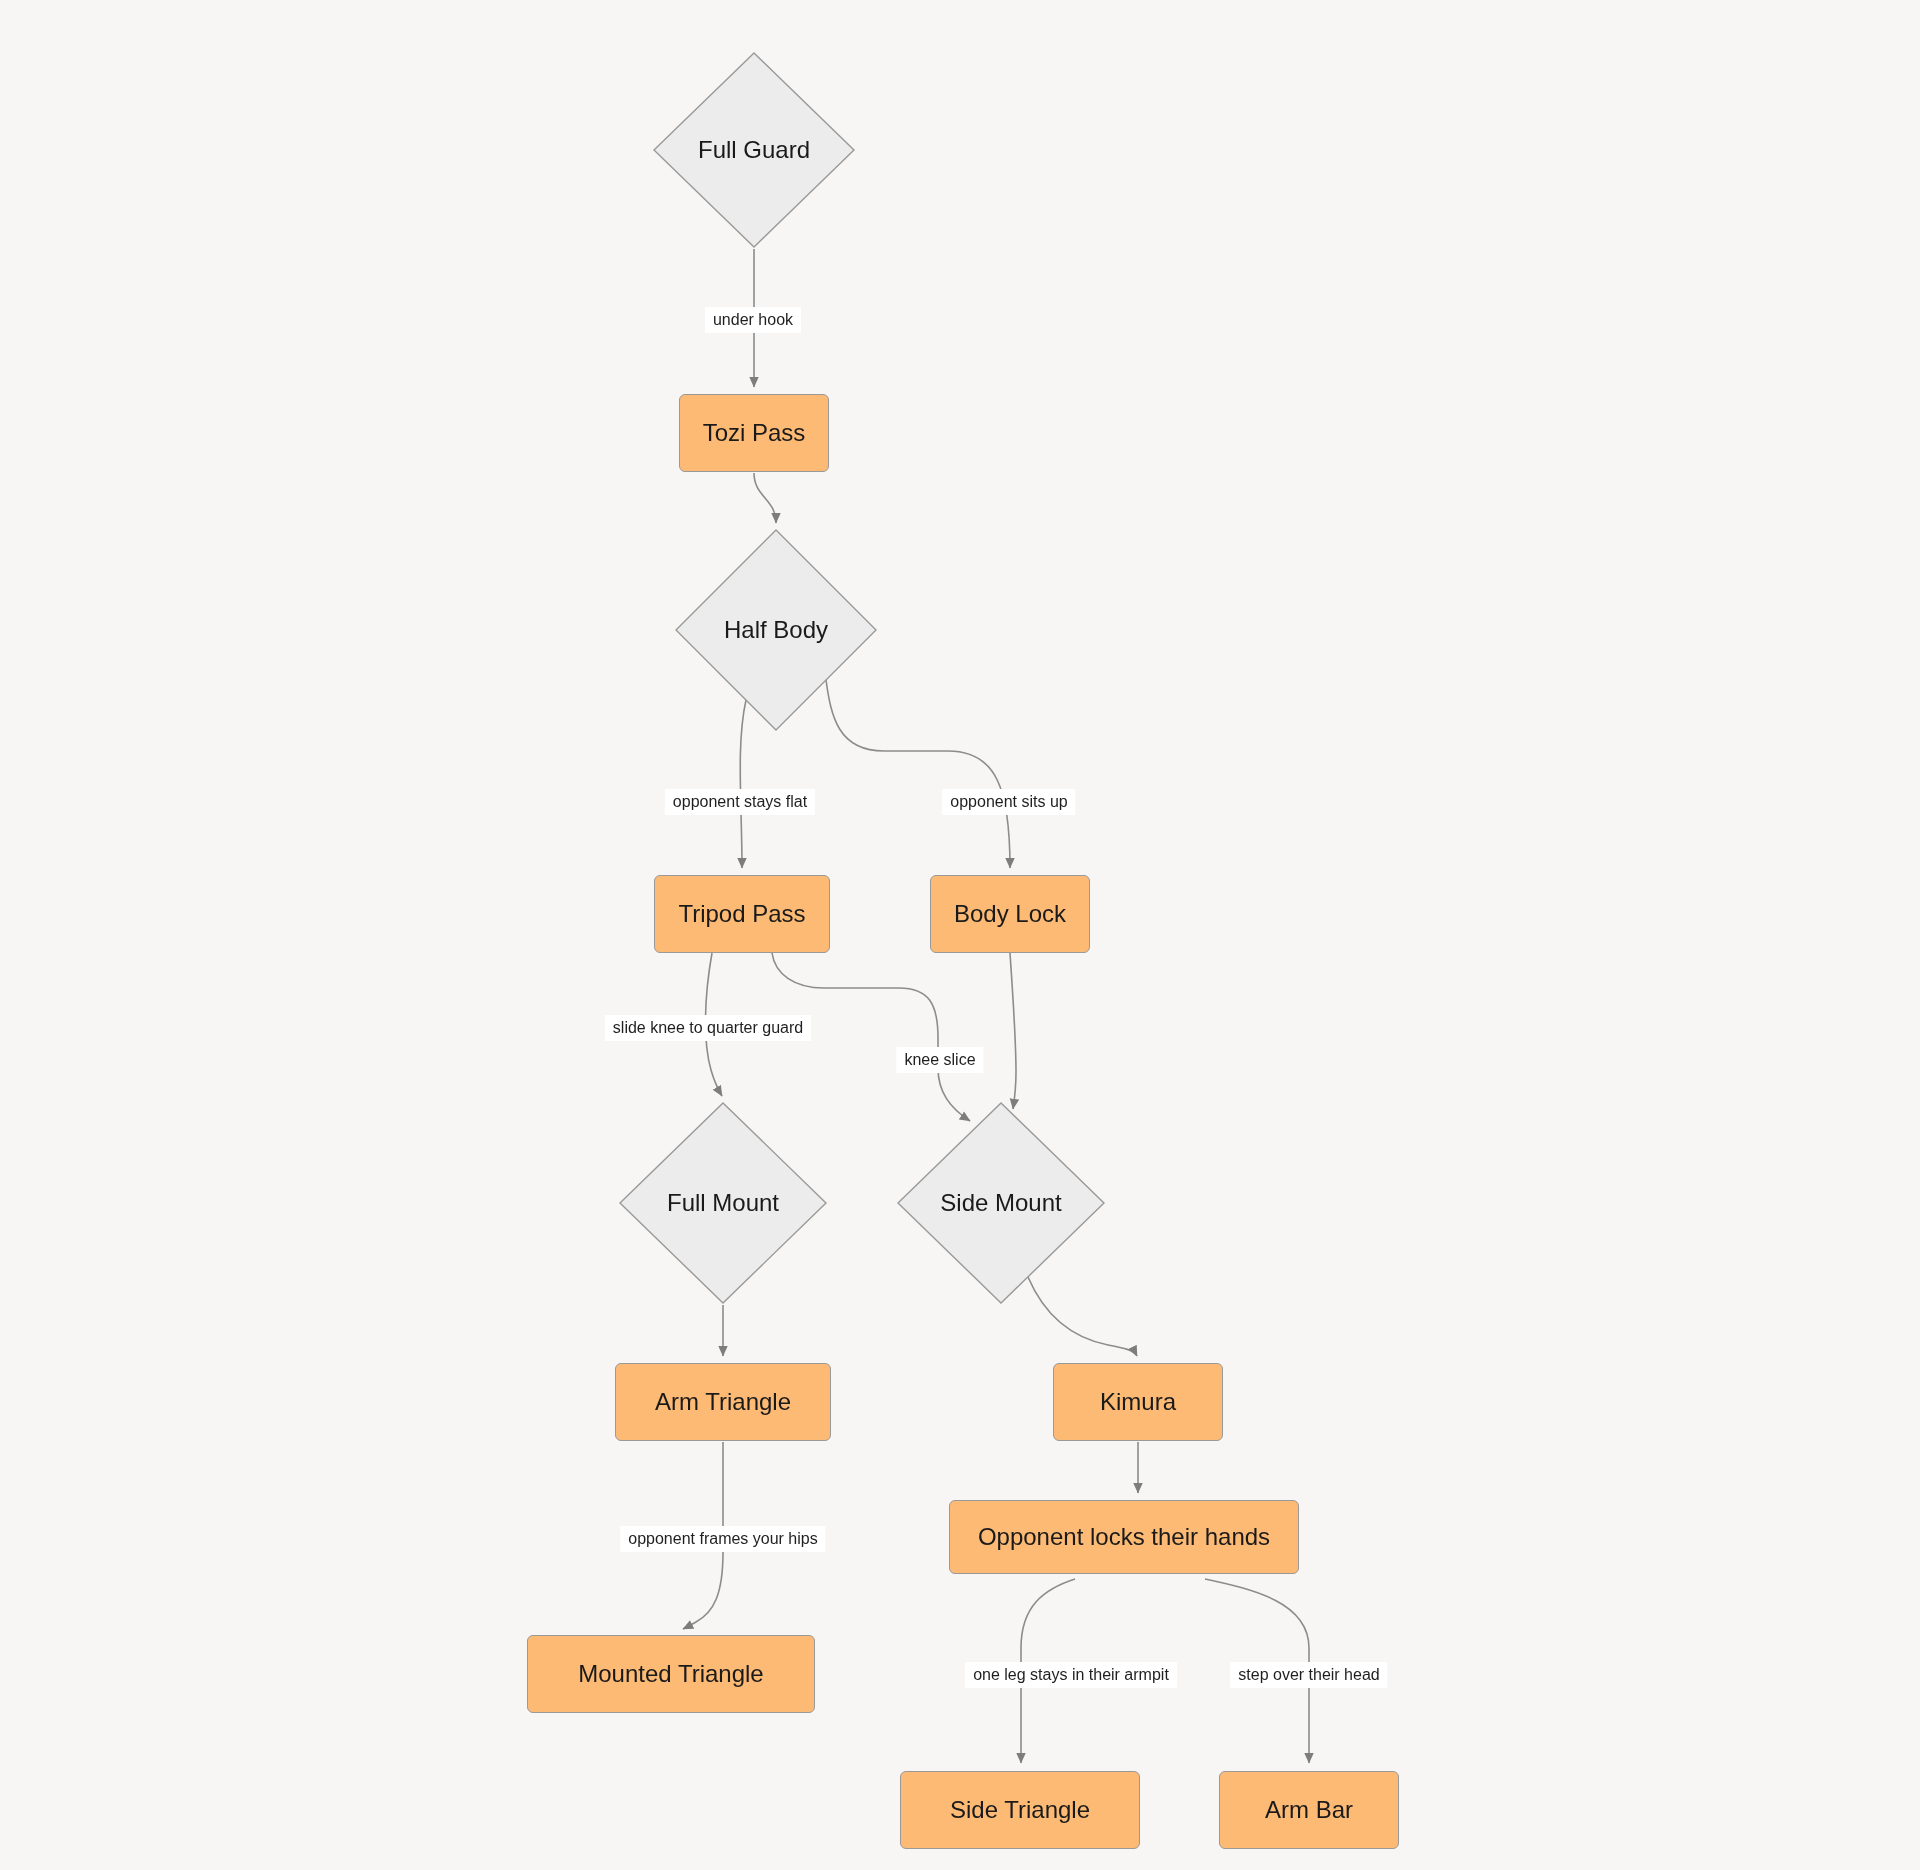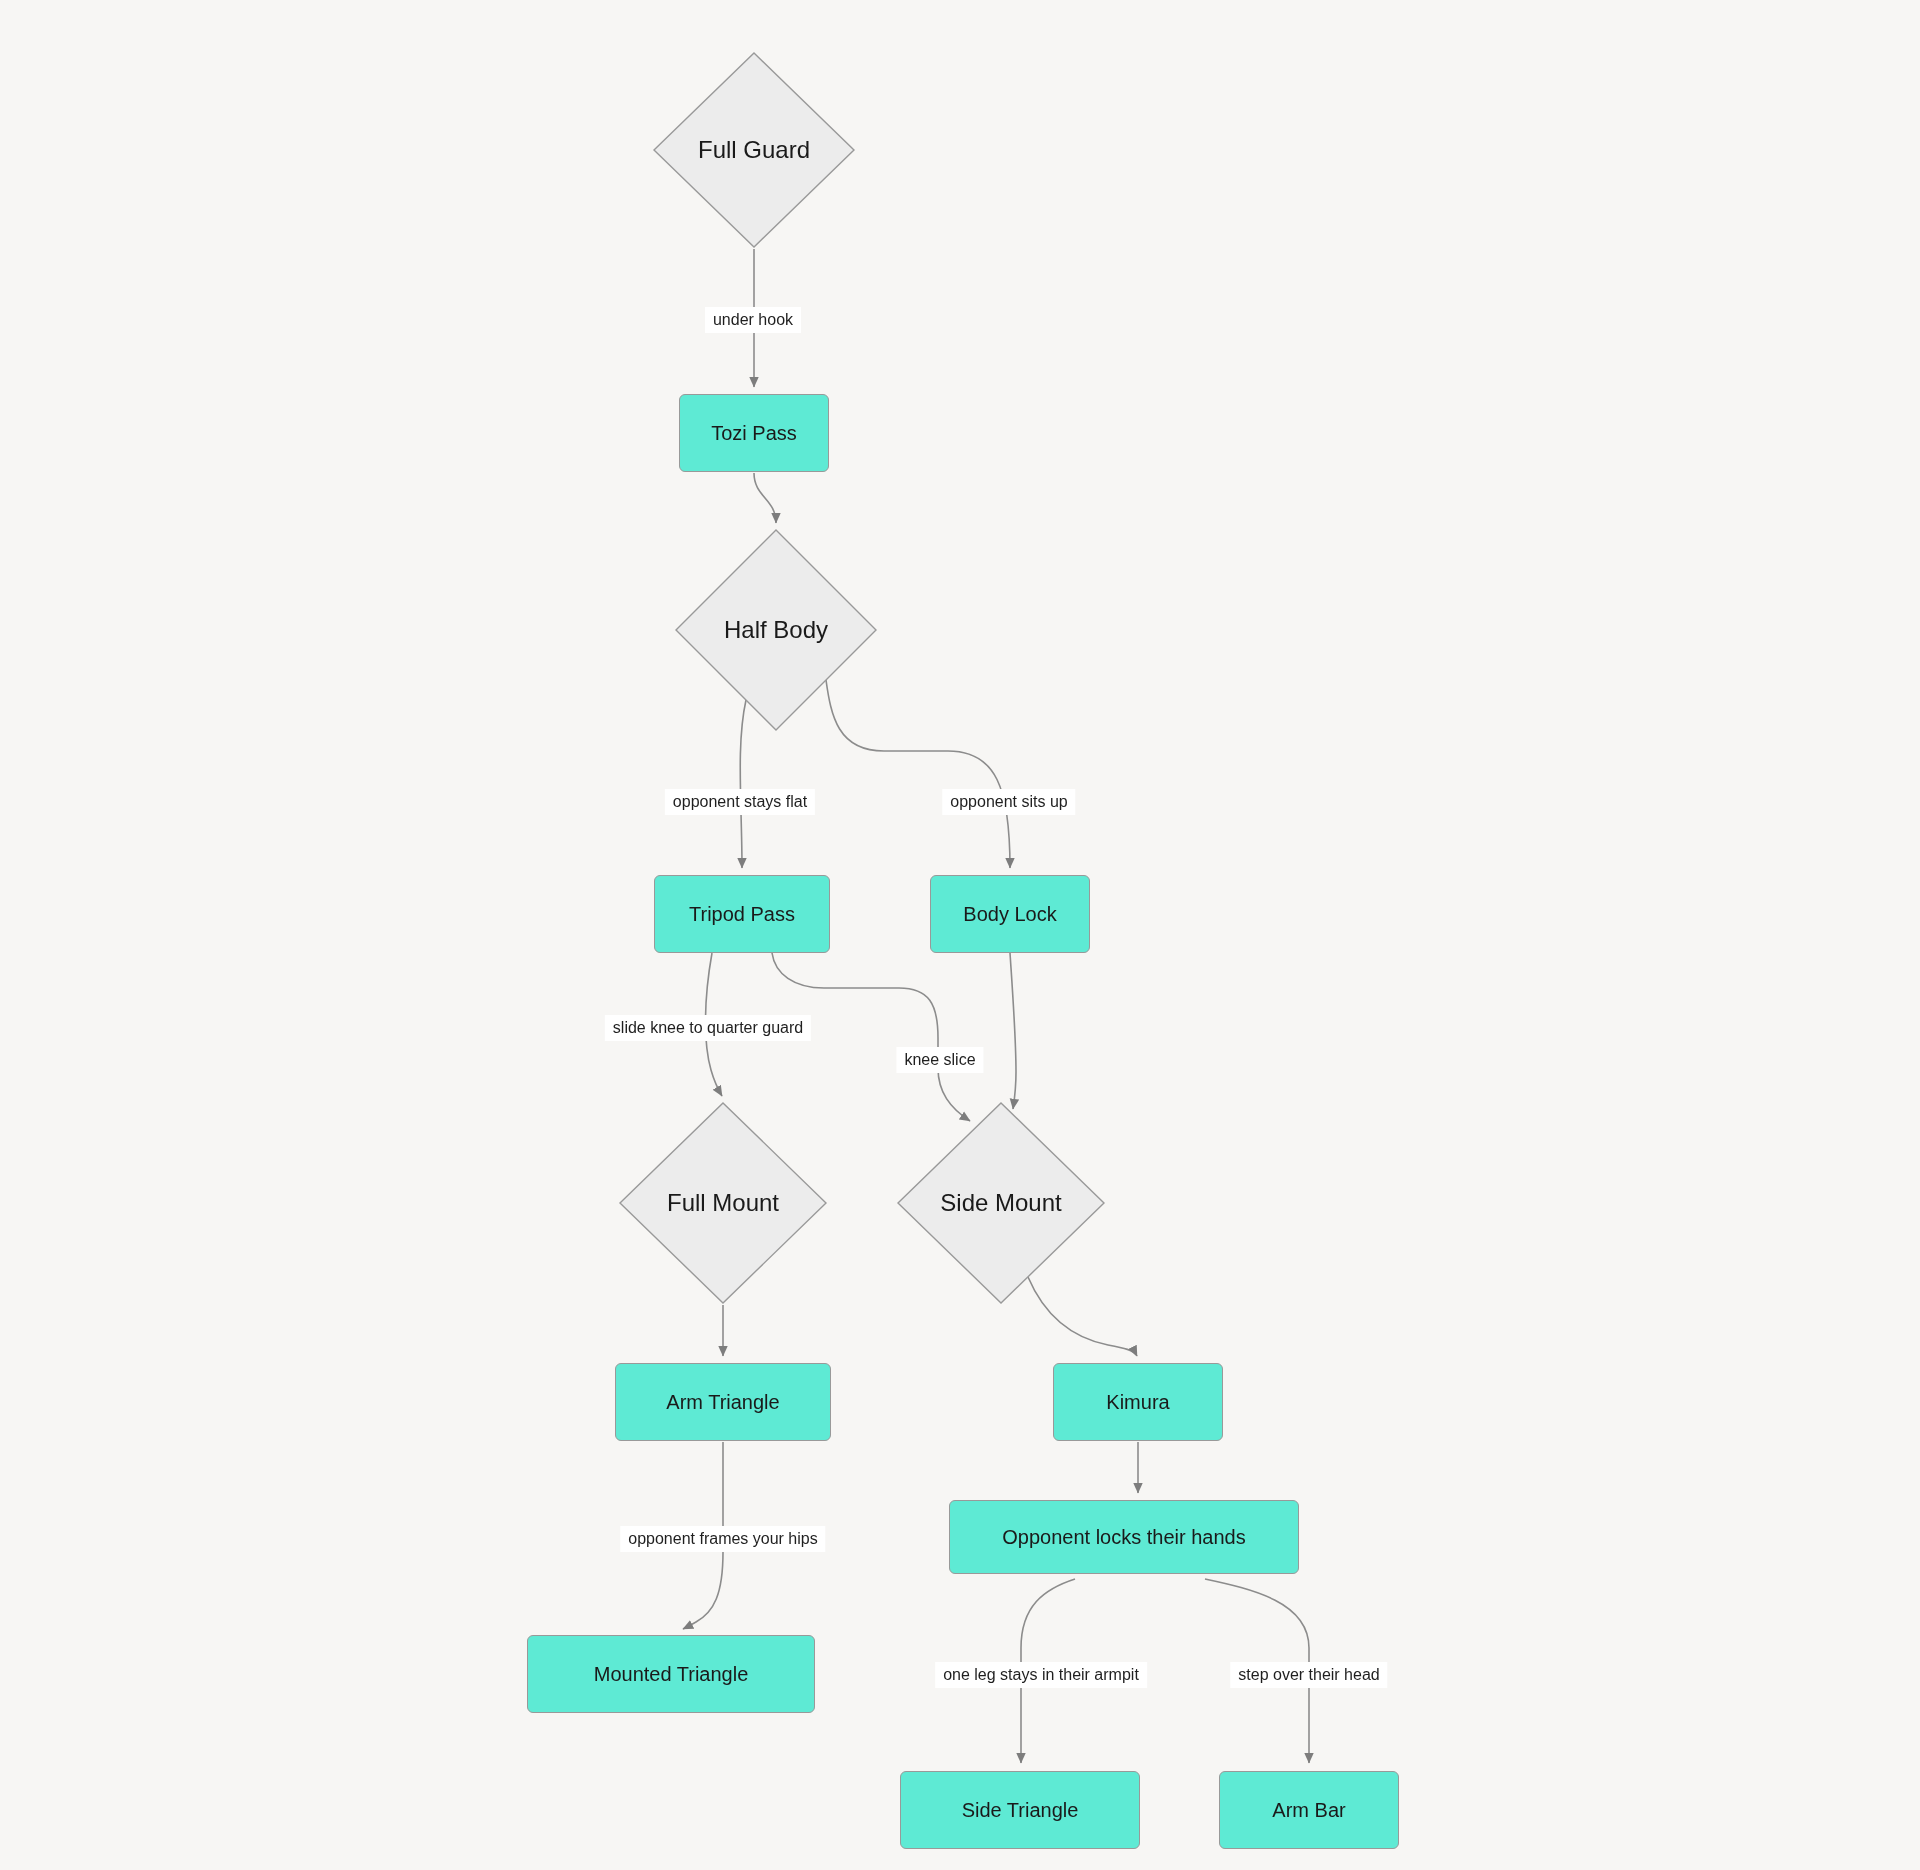--- a/index.html
+++ b/index.html
@@ -22,27 +22,27 @@
     stroke: #8c8c8c;
     stroke-width: 1.6;
   }
   .diamond {
     fill: #ececec;
     stroke: #999999;
     stroke-width: 1.4;
   }
   .node-rect {
     position: absolute;
-    background: #5eead4;
+    background: #fdba74;
     border: 1.4px solid #999999;
     border-radius: 6px;
     display: flex;
     align-items: center;
     justify-content: center;
-    font-size: 20px;
+    font-size: 24px;
     color: #1a1a1a;
     white-space: nowrap;
   }
   .node-label {
     position: absolute;
     transform: translate(-50%, -50%);
     font-size: 24px;
     color: #1a1a1a;
     white-space: nowrap;
   }
@@ -102,16 +102,16 @@
   <div class="node-label" style="left:776px; top:630px;">Half Body</div>
   <div class="node-label" style="left:723px; top:1203px;">Full Mount</div>
   <div class="node-label" style="left:1001px; top:1203px;">Side Mount</div>
 
   <div class="edge-label" style="left:753px; top:320px;">under hook</div>
   <div class="edge-label" style="left:740px; top:802px;">opponent stays flat</div>
   <div class="edge-label" style="left:1009px; top:802px;">opponent sits up</div>
   <div class="edge-label" style="left:708px; top:1028px;">slide knee to quarter guard</div>
   <div class="edge-label" style="left:940px; top:1028px;margin-top:32px;">knee slice</div>
   <div class="edge-label" style="left:723px; top:1539px;">opponent frames your hips</div>
-  <div class="edge-label" style="left:1041px; top:1675px;text-align:right;">one leg stays in their armpit</div>
+  <div class="edge-label" style="left:1071px; top:1675px;text-align:right;">one leg stays in their armpit</div>
   <div class="edge-label" style="left:1309px; top:1675px;">step over their head</div>
 
 </div>
 
 </body></html>

